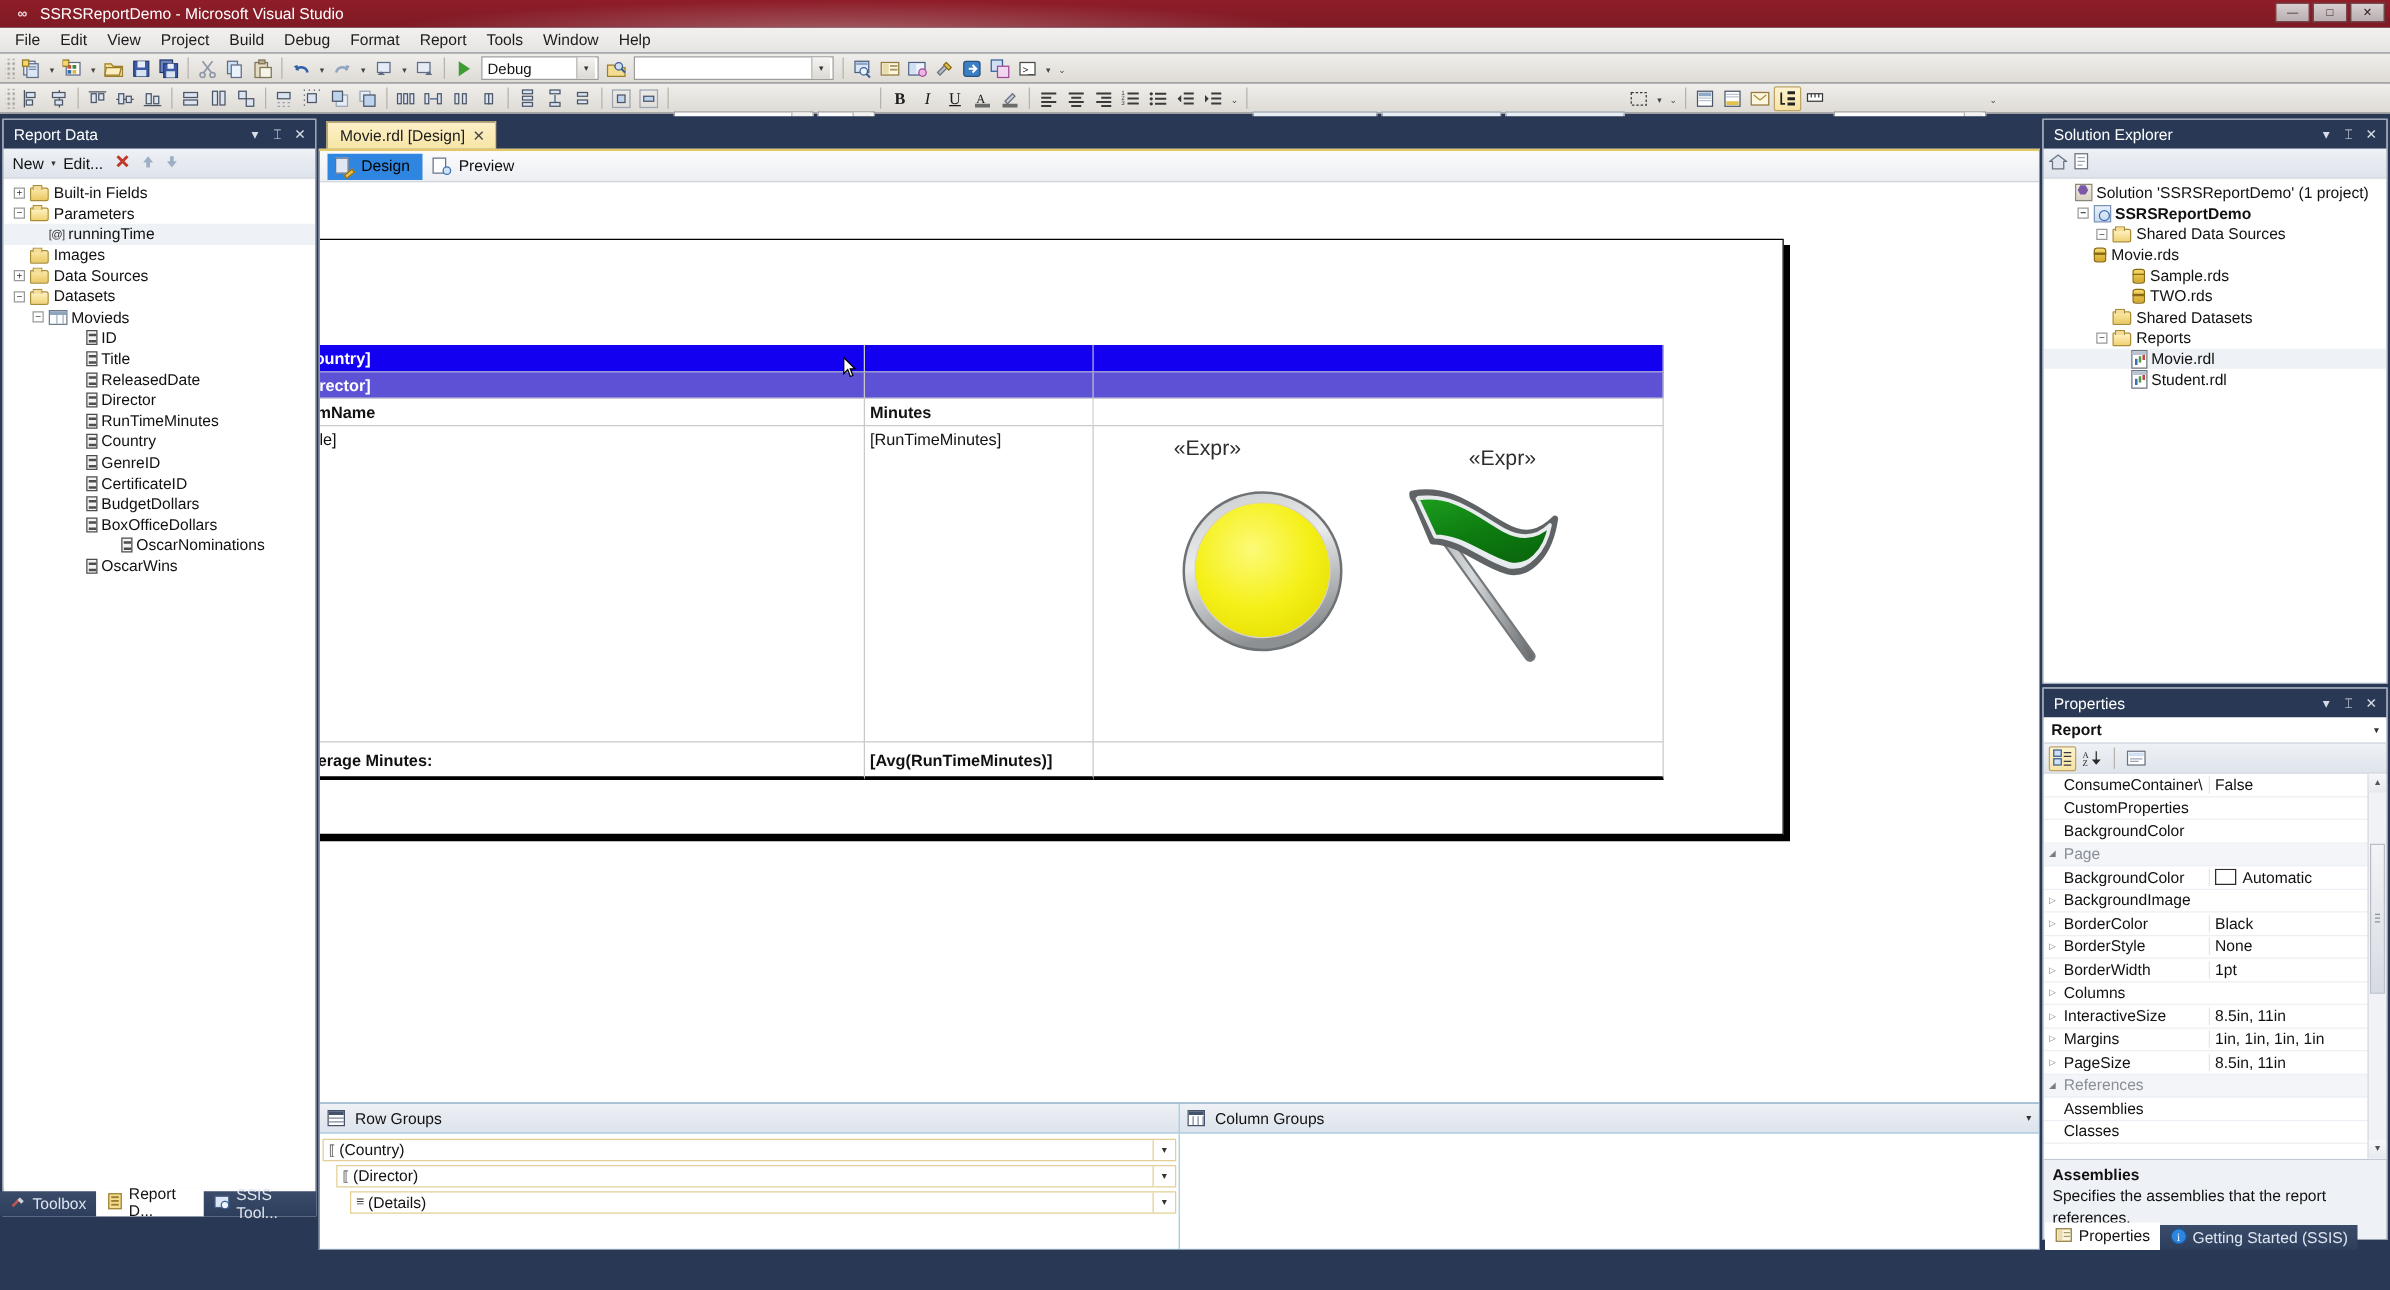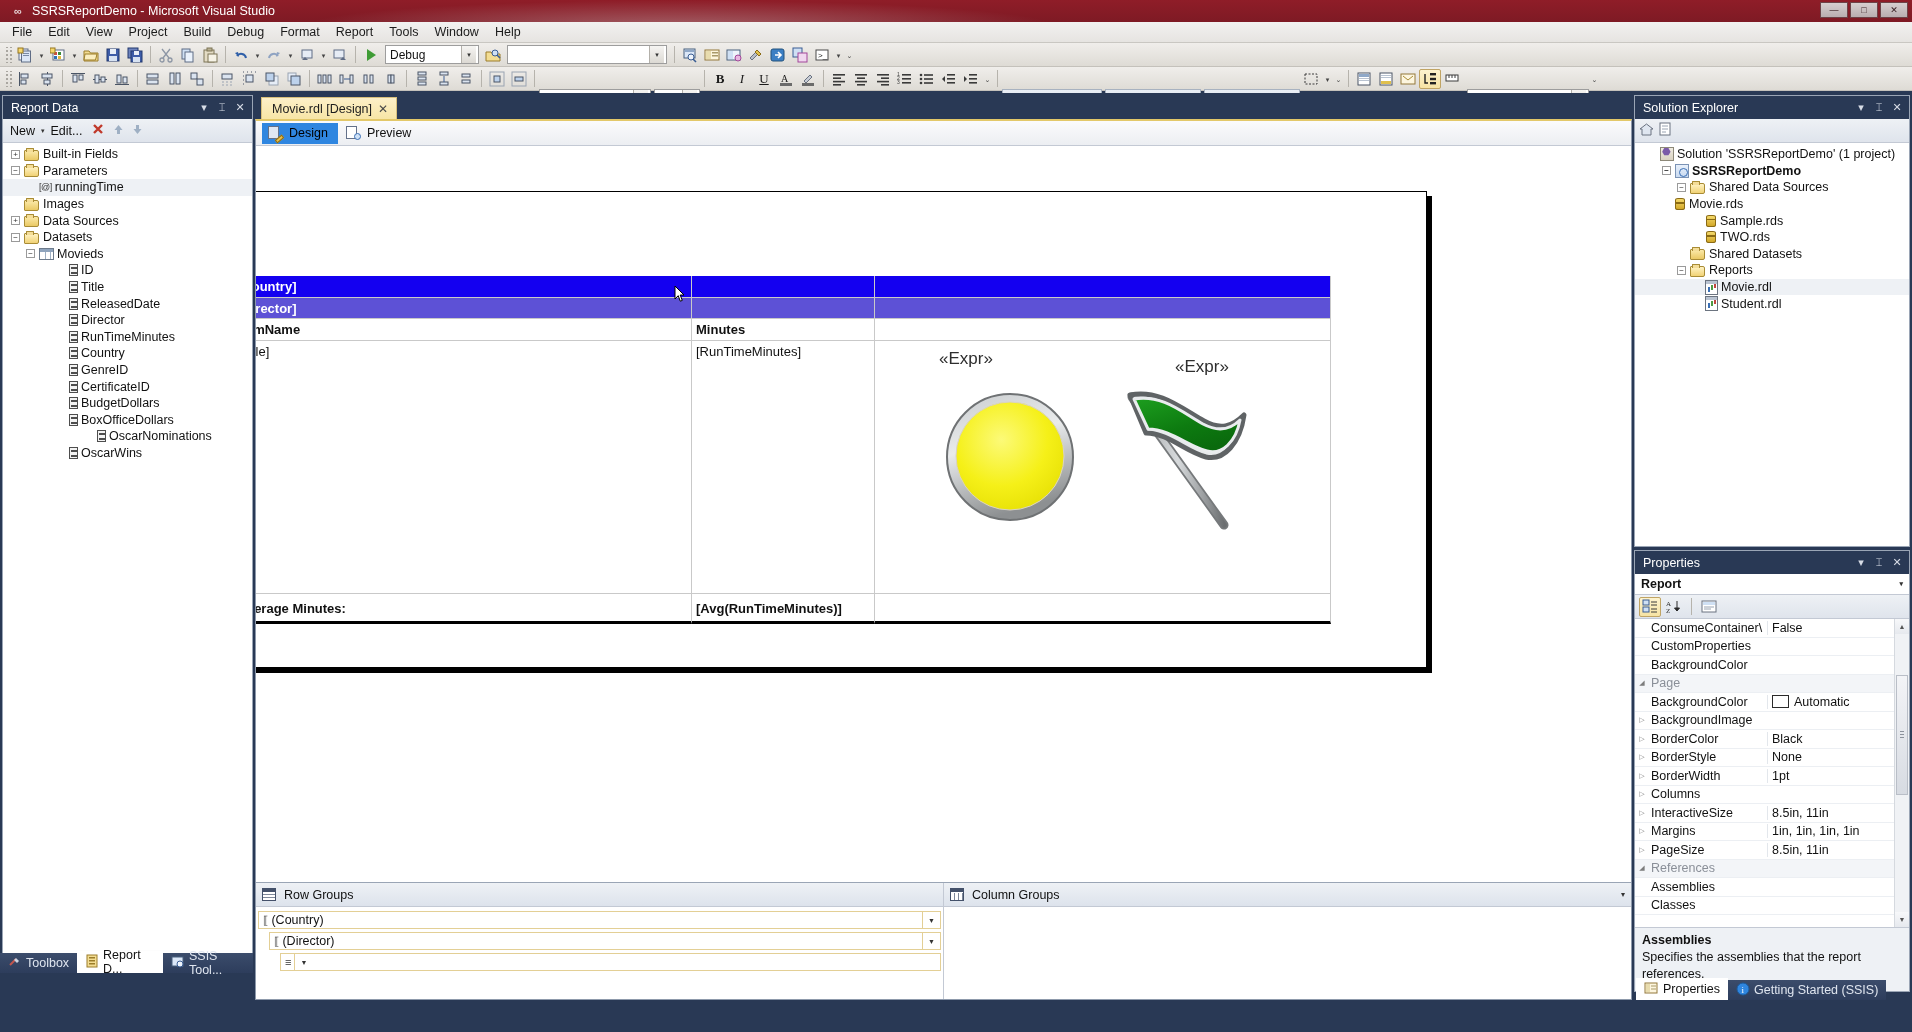--- a/index.html
+++ b/index.html
@@ -1082,20 +1082,21 @@
                 <div style="padding-left:11px;">
                   <div class="grow">
                     <span class="gicoA">⟦</span>
                     <span class="gv">(Director)</span>
                     <span class="gd">▼</span>
                   </div>
                 </div>
                 <div style="padding-left:22px;">
                   <div class="grow">
                     <span class="gicoA">≡</span>
+                    <span class="gv">(Details)</span>
                     <span class="gd">▼</span>
                   </div>
                 </div>
               </div>
           </div>
           <div class="gpane">
             <div class="ghdr">
               <span class="colico"></span>
               <span>Column Groups</span>
               <span class="sp"></span>

